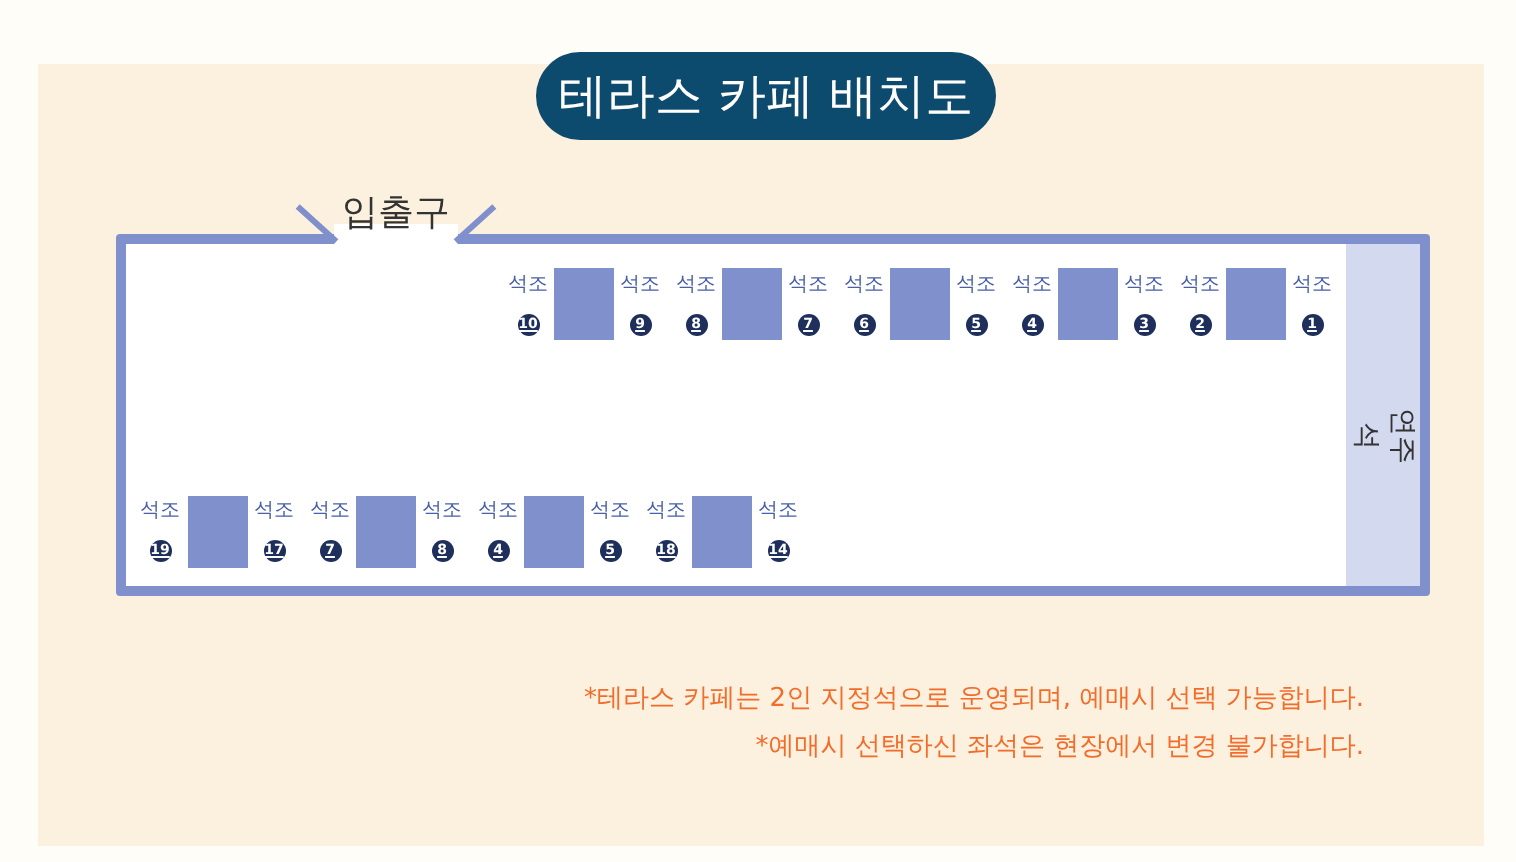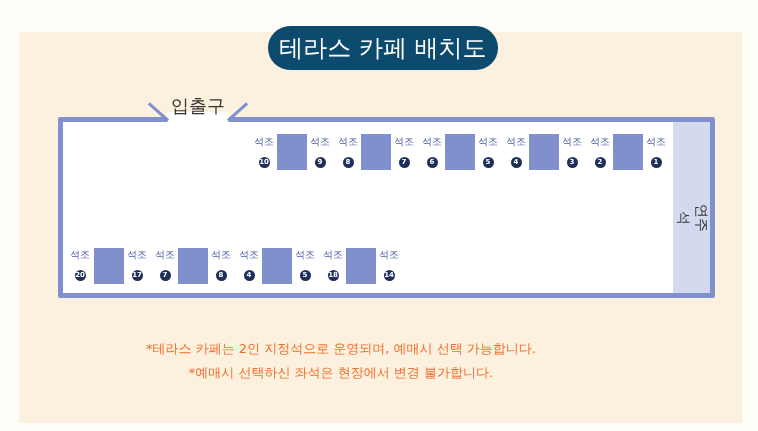--- a/index.html
+++ b/index.html
@@ -29,27 +29,27 @@
     .entrance-line.r { left: 236px; top: 99px; transform: rotate(48deg); }
     .stage {
       position: absolute; left: 673px; top: 122px; width: 37px; height: 171px; background: #d3d9ee;
     }
     .stage-label {
       position: absolute; left: 676px; top: 200px; width: 32px; text-align: center;
       font-size: 14px; color: #333333; transform: rotate(90deg);
     }
     .table { position: absolute; width: 30px; height: 36px; background: #8090cc; }
     .seat { position: absolute; width: 28px; text-align: center; }
-    .seat .lbl { display: block; font-size: 10px; color: #4a5fa6; line-height: 12px; font-family: Liberation Mono, monospace; }
+    .seat .lbl { display: block; font-size: 10px; color: #4a5fa6; line-height: 12px; }
     .seat .num {
       display: inline-block; margin-top: 2px; width: 11px; height: 11px; border-radius: 50%;
-      background: #1e2f5c; color: #ffffff; font-size: 7px; line-height: 11px; font-weight: bold; text-align: center;
+      background: #1e2f5c; color: #ffffff; font-size: 7px; line-height: 11px; font-weight: bold; text-align: center; text-decoration: underline;
     }
     .notice {
-      position: absolute; left: 0; width: 682px; text-align: center; color: #f36c2b; font-size: 13px;
+      position: absolute; left: 0; width: 682px; text-align: right; color: #f36c2b; font-size: 13px;
     }
   </style>
 </head>
 <body>
 
 <div class="panel"></div>
 
 <div class="title-pill">테라스 카페 배치도</div>
 
 <div class="room"></div>
@@ -76,21 +76,21 @@
 <div class="seat" style="left:502px;top:137px"><span class="lbl">석조</span><span class="num">4</span></div>
 <div class="seat" style="left:558px;top:137px"><span class="lbl">석조</span><span class="num">3</span></div>
 <div class="seat" style="left:586px;top:137px"><span class="lbl">석조</span><span class="num">2</span></div>
 <div class="seat" style="left:642px;top:137px"><span class="lbl">석조</span><span class="num">1</span></div>
 
 <div class="table" style="left:94px;top:248px"></div>
 <div class="table" style="left:178px;top:248px"></div>
 <div class="table" style="left:262px;top:248px"></div>
 <div class="table" style="left:346px;top:248px"></div>
 
-<div class="seat" style="left:66px;top:250px"><span class="lbl">석조</span><span class="num">20</span></div>
+<div class="seat" style="left:66px;top:250px"><span class="lbl">석조</span><span class="num">19</span></div>
 <div class="seat" style="left:123px;top:250px"><span class="lbl">석조</span><span class="num">17</span></div>
 <div class="seat" style="left:151px;top:250px"><span class="lbl">석조</span><span class="num">7</span></div>
 <div class="seat" style="left:207px;top:250px"><span class="lbl">석조</span><span class="num">8</span></div>
 <div class="seat" style="left:235px;top:250px"><span class="lbl">석조</span><span class="num">4</span></div>
 <div class="seat" style="left:291px;top:250px"><span class="lbl">석조</span><span class="num">5</span></div>
 <div class="seat" style="left:319px;top:250px"><span class="lbl">석조</span><span class="num">18</span></div>
 <div class="seat" style="left:375px;top:250px"><span class="lbl">석조</span><span class="num">14</span></div>
 
 <div class="notice" style="top:340px">*테라스 카페는 2인 지정석으로 운영되며, 예매시 선택 가능합니다.</div>
 <div class="notice" style="top:364px">*예매시 선택하신 좌석은 현장에서 변경 불가합니다.</div>

